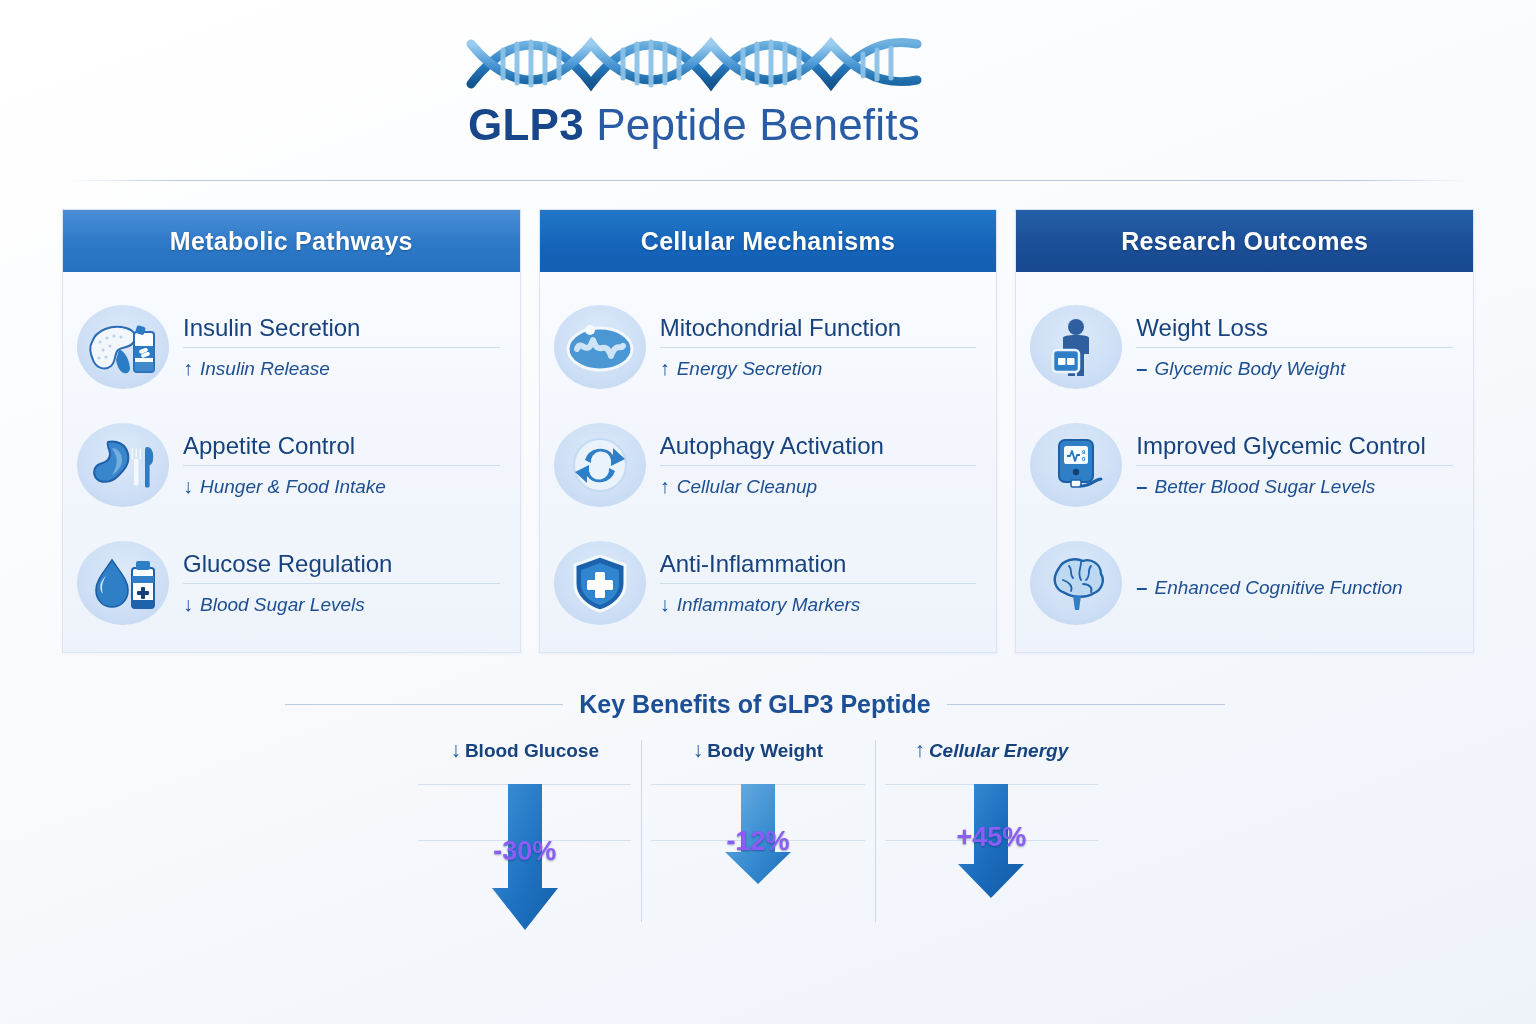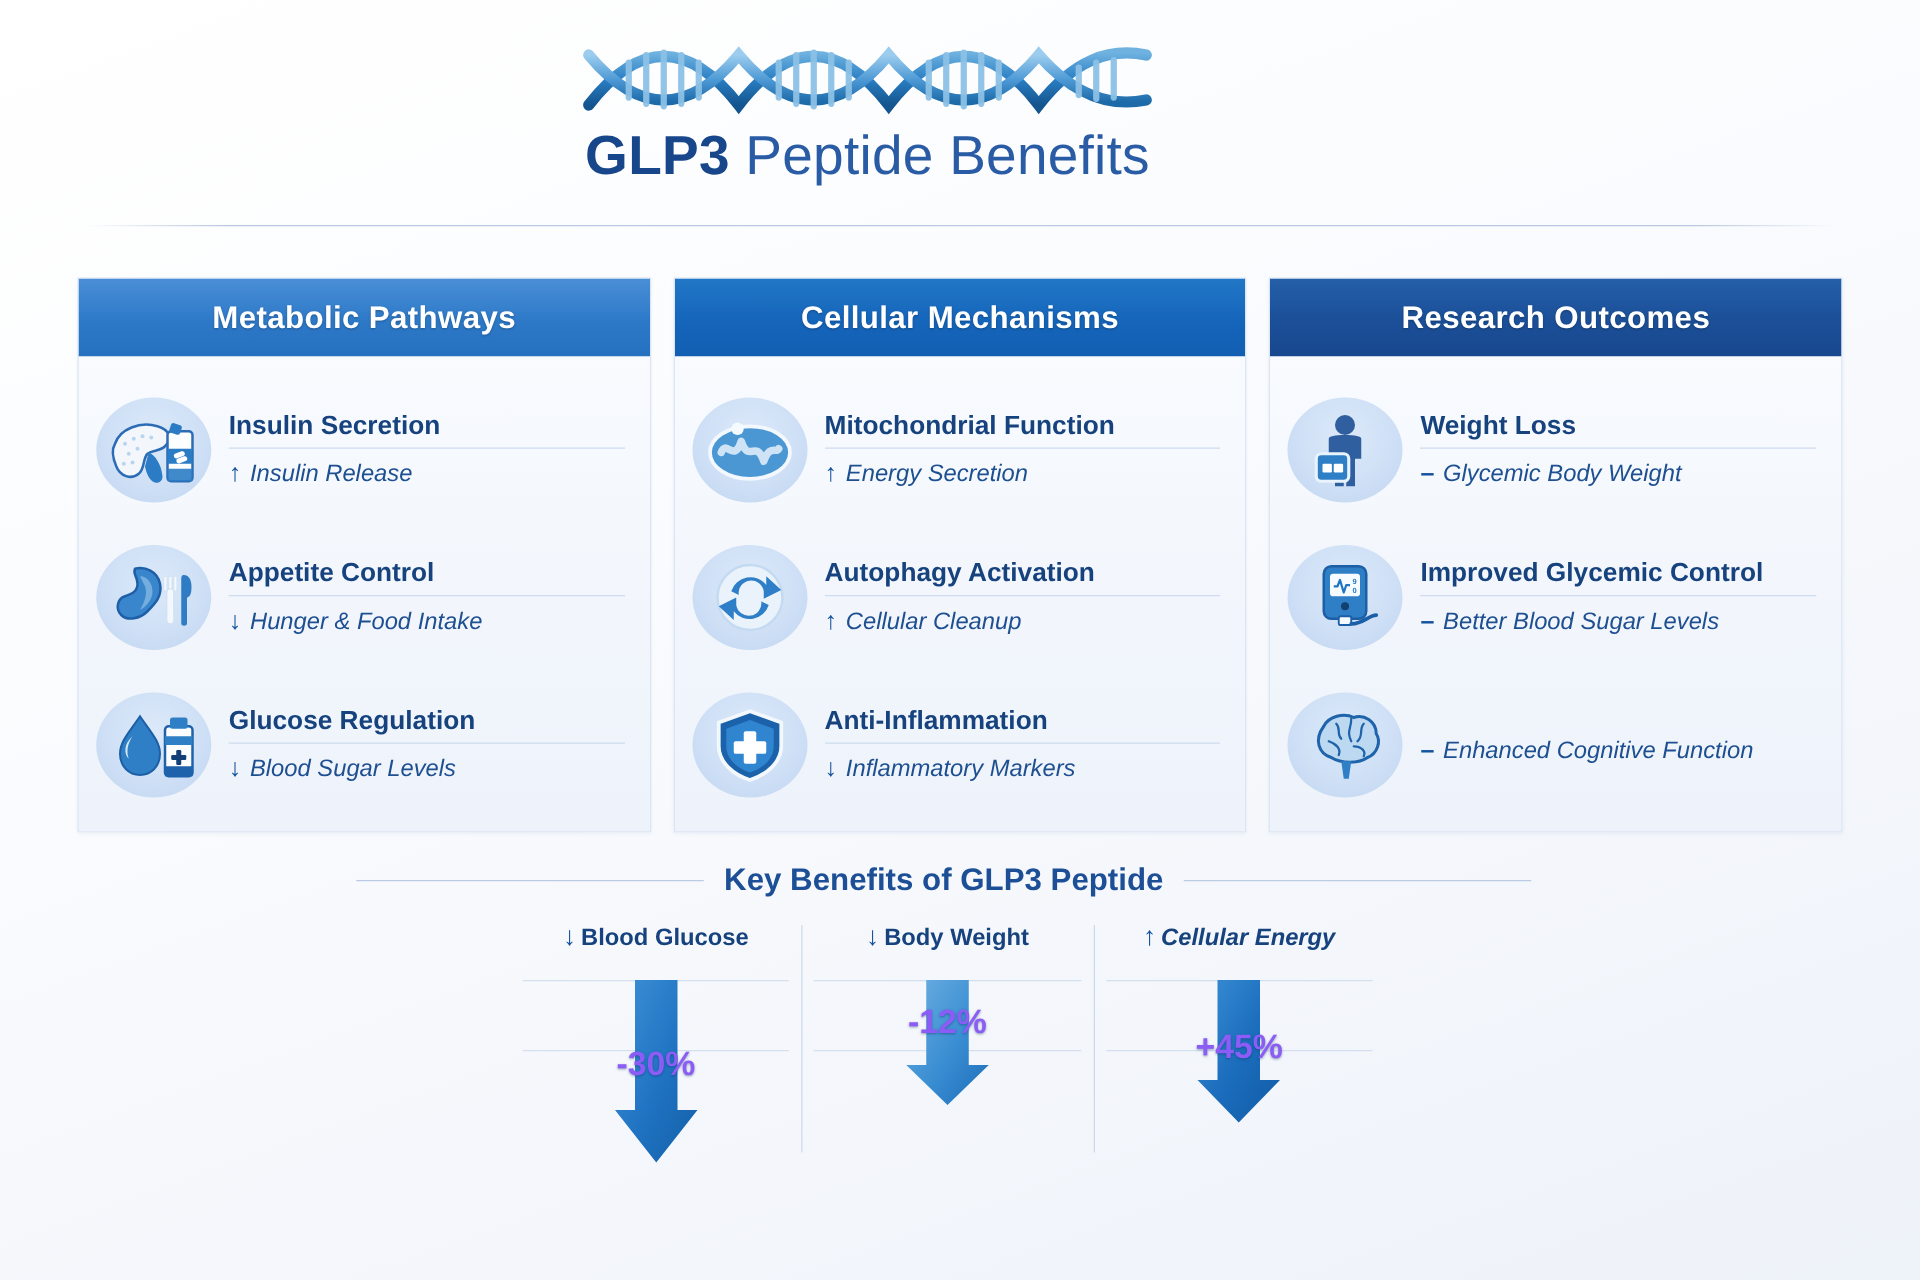--- a/index.html
+++ b/index.html
@@ -53,21 +53,21 @@
     top: 180px;
     left: 68px;
     width: 1400px;
     height: 1px;
     background: linear-gradient(90deg, rgba(180,197,225,0) 0%, #b9c9e2 8%, #b9c9e2 92%, rgba(180,197,225,0) 100%);
   }
 
   
   .columns {
     position: absolute;
-    top: 222px;
+    top: 209px;
     left: 62px;
     width: 1412px;
     height: 444px;
     display: flex;
     gap: 18px;
     border-radius: 17px;
   }
   .card {
     flex: 1;
     display: flex;
@@ -110,22 +110,22 @@
     display: flex;
     align-items: center;
     justify-content: center;
   }
   .badge svg { display: block; }
   .entry-text {
     flex: 1;
     min-width: 0;
   }
   .entry-title {
-    font-size: 21px;
-    font-weight: 700;
+    font-size: 24px;
+    font-weight: 400;
     color: #16427e;
     white-space: nowrap;
     padding-bottom: 5px;
     border-bottom: 1px solid #cddcee;
   }
   .entry-sub {
     margin-top: 9px;
     font-size: 19px;
     font-style: italic;
     color: #1d4f91;
@@ -568,21 +568,21 @@
     </div>
 
     <div class="metric">
       <div class="metric-label">
         <span class="m-arrow">↓</span>
         <span class="m-word">Body Weight</span>
       </div>
       <div class="gridline g1"></div>
       <div class="gridline g2"></div>
       <div class="arrow-holder">
-        <div class="arrow" style="height:102px;padding-top:18px;">
+        <div class="arrow" style="height:102px;padding-top:42px;">
           <svg class="shaft" width="70" height="102" viewBox="0 0 70 102" preserveAspectRatio="none">
             <defs>
               <linearGradient id="arrG2" x1="0" y1="0" x2="1" y2="1">
                 <stop offset="0%" stop-color="#6fb0e2"></stop>
                 <stop offset="55%" stop-color="#3a8ed2"></stop>
                 <stop offset="100%" stop-color="#1c6cb8"></stop>
               </linearGradient>
             </defs>
             <path d="M18,0 L52,0 L52,68 L68,68 L35,100 L2,68 L18,68 Z" fill="url(#arrG2)"></path>
           </svg>

